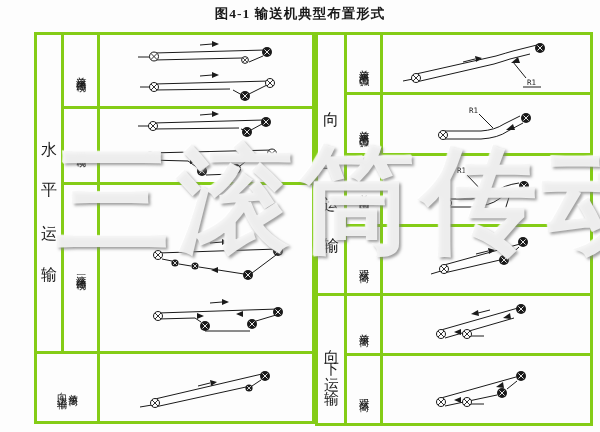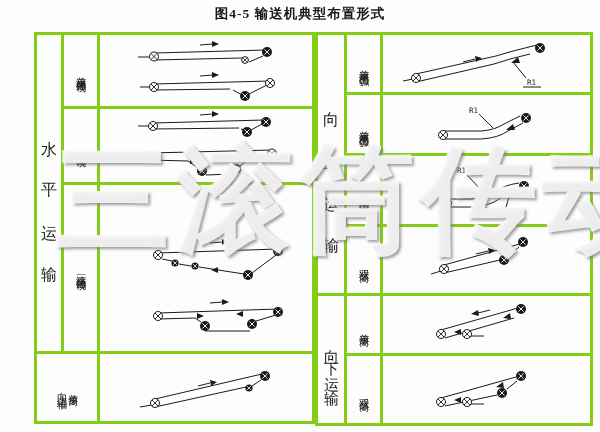--- a/index.html
+++ b/index.html
@@ -49,21 +49,21 @@
       </g>
     <g id="pbs">
         <circle r="3.6" fill="#1a1a1a"></circle>
       <line x1="-1.9" y1="-1.9" x2="1.9" y2="1.9" stroke="#fff" stroke-width="0.8"></line>
       <line x1="-1.9" y1="1.9" x2="1.9" y2="-1.9" stroke="#fff" stroke-width="0.8"></line>
       </g>
   </defs>
 </svg>
 
 <div id="canvas">
-  <div class="title">图4-5 输送机典型布置形式</div>
+  <div class="title">图4-1 输送机典型布置形式</div>
 
   <div class="tables">
 
     <table>
       <colgroup>
           <col style="width:27px">
           <col style="width:36px">
           <col style="width:212px">
         </colgroup>
       <tbody>

